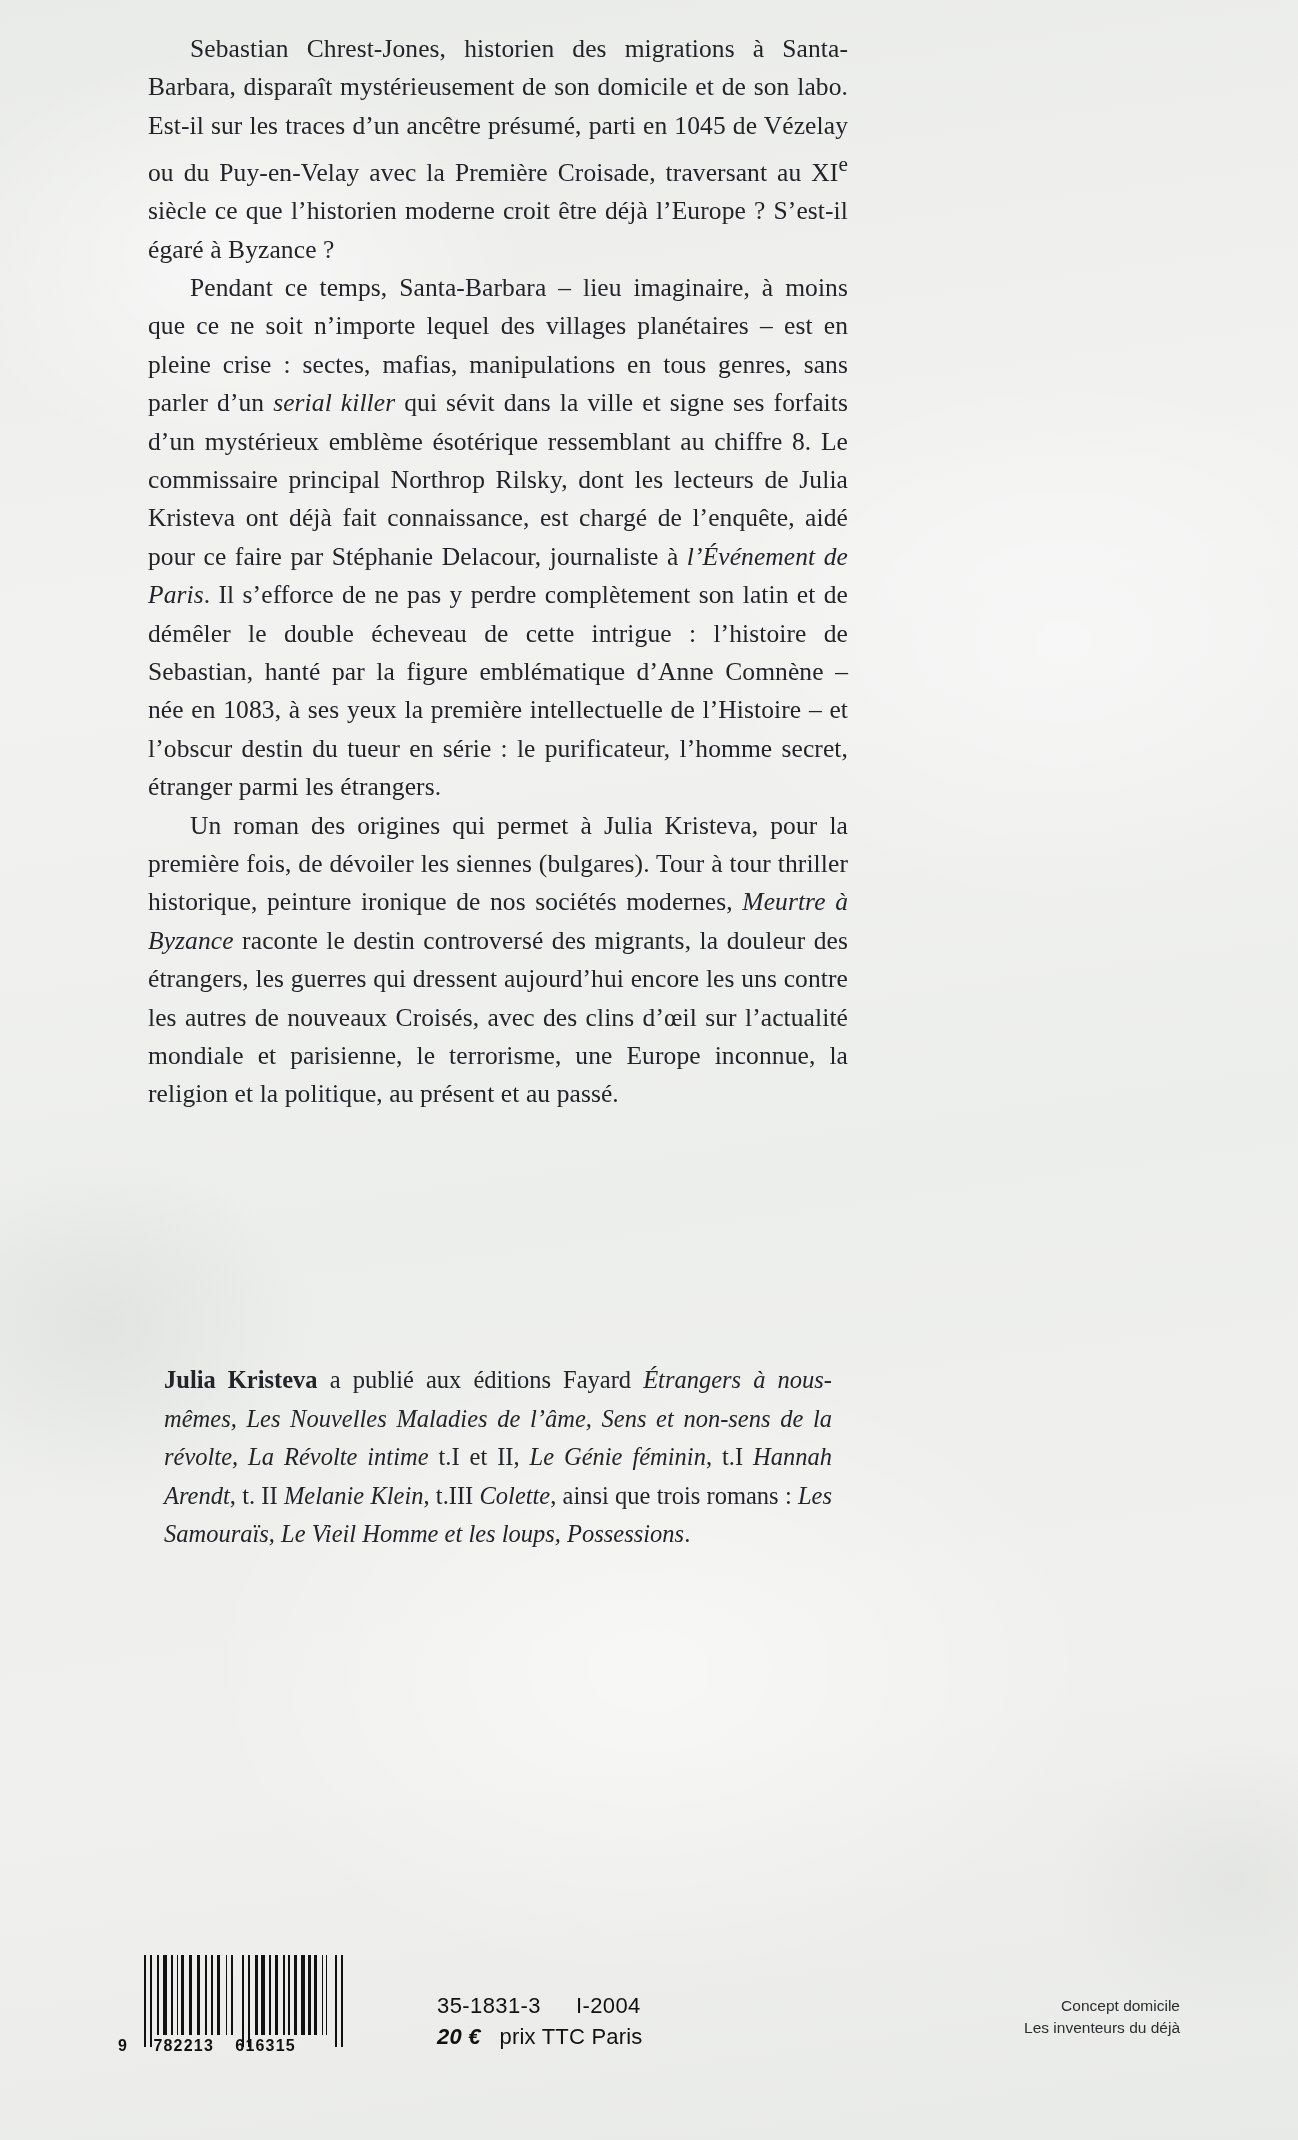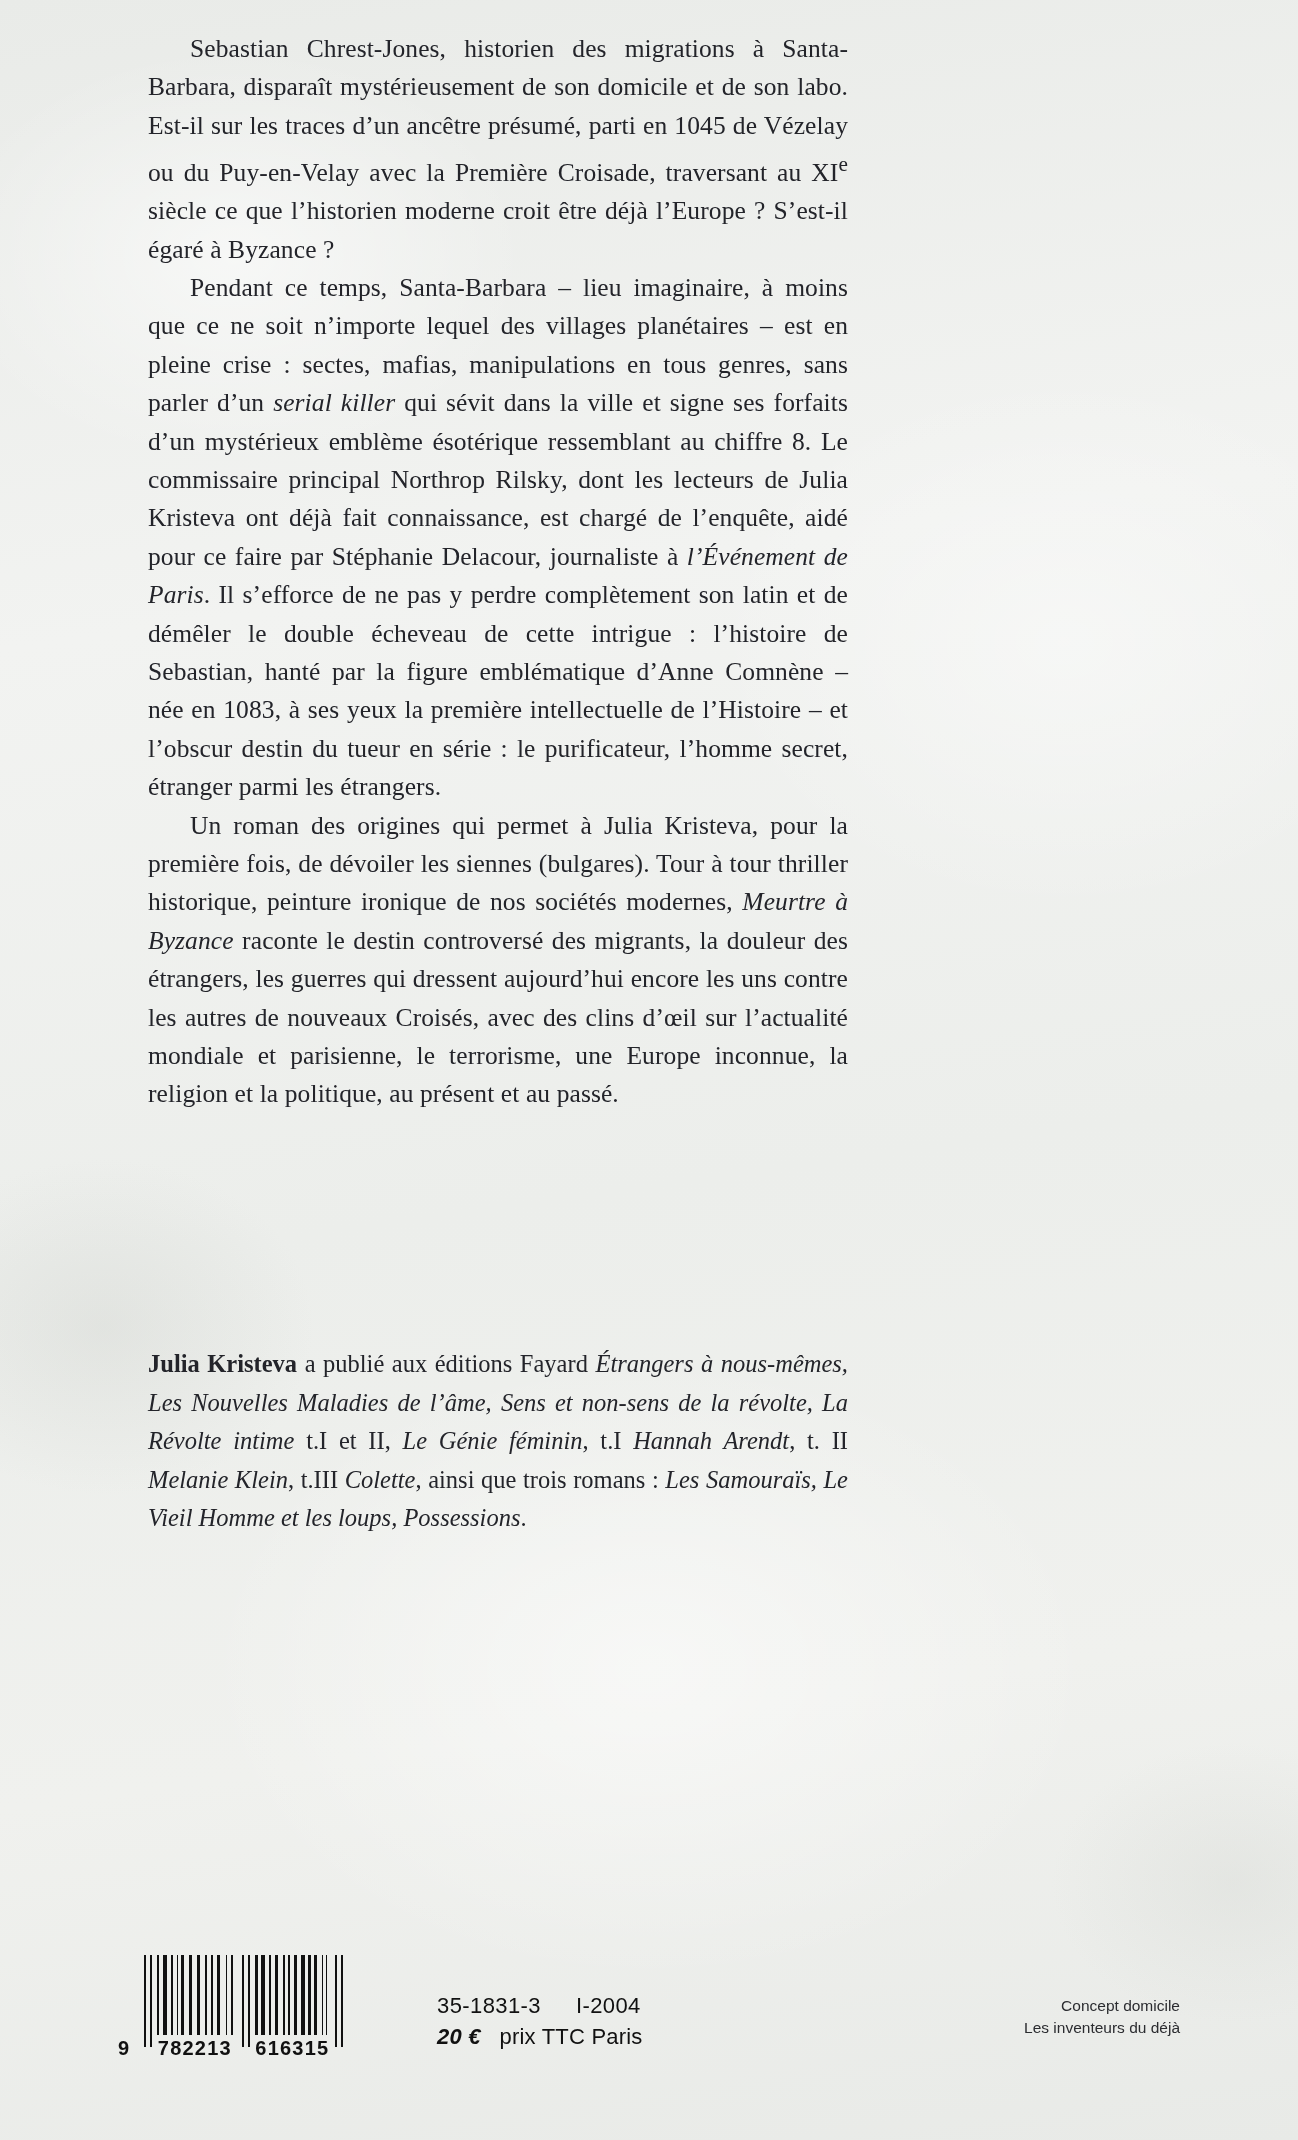--- a/index.html
+++ b/index.html
@@ -56,21 +56,21 @@
   .bib-block {
     position: absolute;
     left: 148px;
     top: 1345px;
     width: 700px;
     font-size: 24.5px;
     line-height: 38.6px;
     text-align: justify;
     color: #23242a;
   }
-  .bib-block p { margin: 0; text-indent: 0; }
+  .bib-block p { margin: 16px; text-indent: 0; }
   .bib-name { font-weight: bold; }
 
   
   .footer {
     position: absolute;
     left: 0;
     top: 1955px;
     width: 1298px;
     height: 130px;
   }
@@ -96,21 +96,21 @@
     height: 80px;
     margin-right: 1px;
   }
   .barcode-bars i.tall { height: 92px; }
   .barcode-digits {
     position: absolute;
     left: 0;
     top: 82px;
     width: 230px;
     font-family: "Liberation Sans", sans-serif;
-    font-size: 20px;
+    font-size: 16px;
     font-weight: 600;
     letter-spacing: 1.2px;
     color: #111;
     white-space: nowrap;
   }
   .isbn-col {
     position: absolute;
     left: 437px;
     top: 38px;
     font-family: "Liberation Sans", sans-serif;

